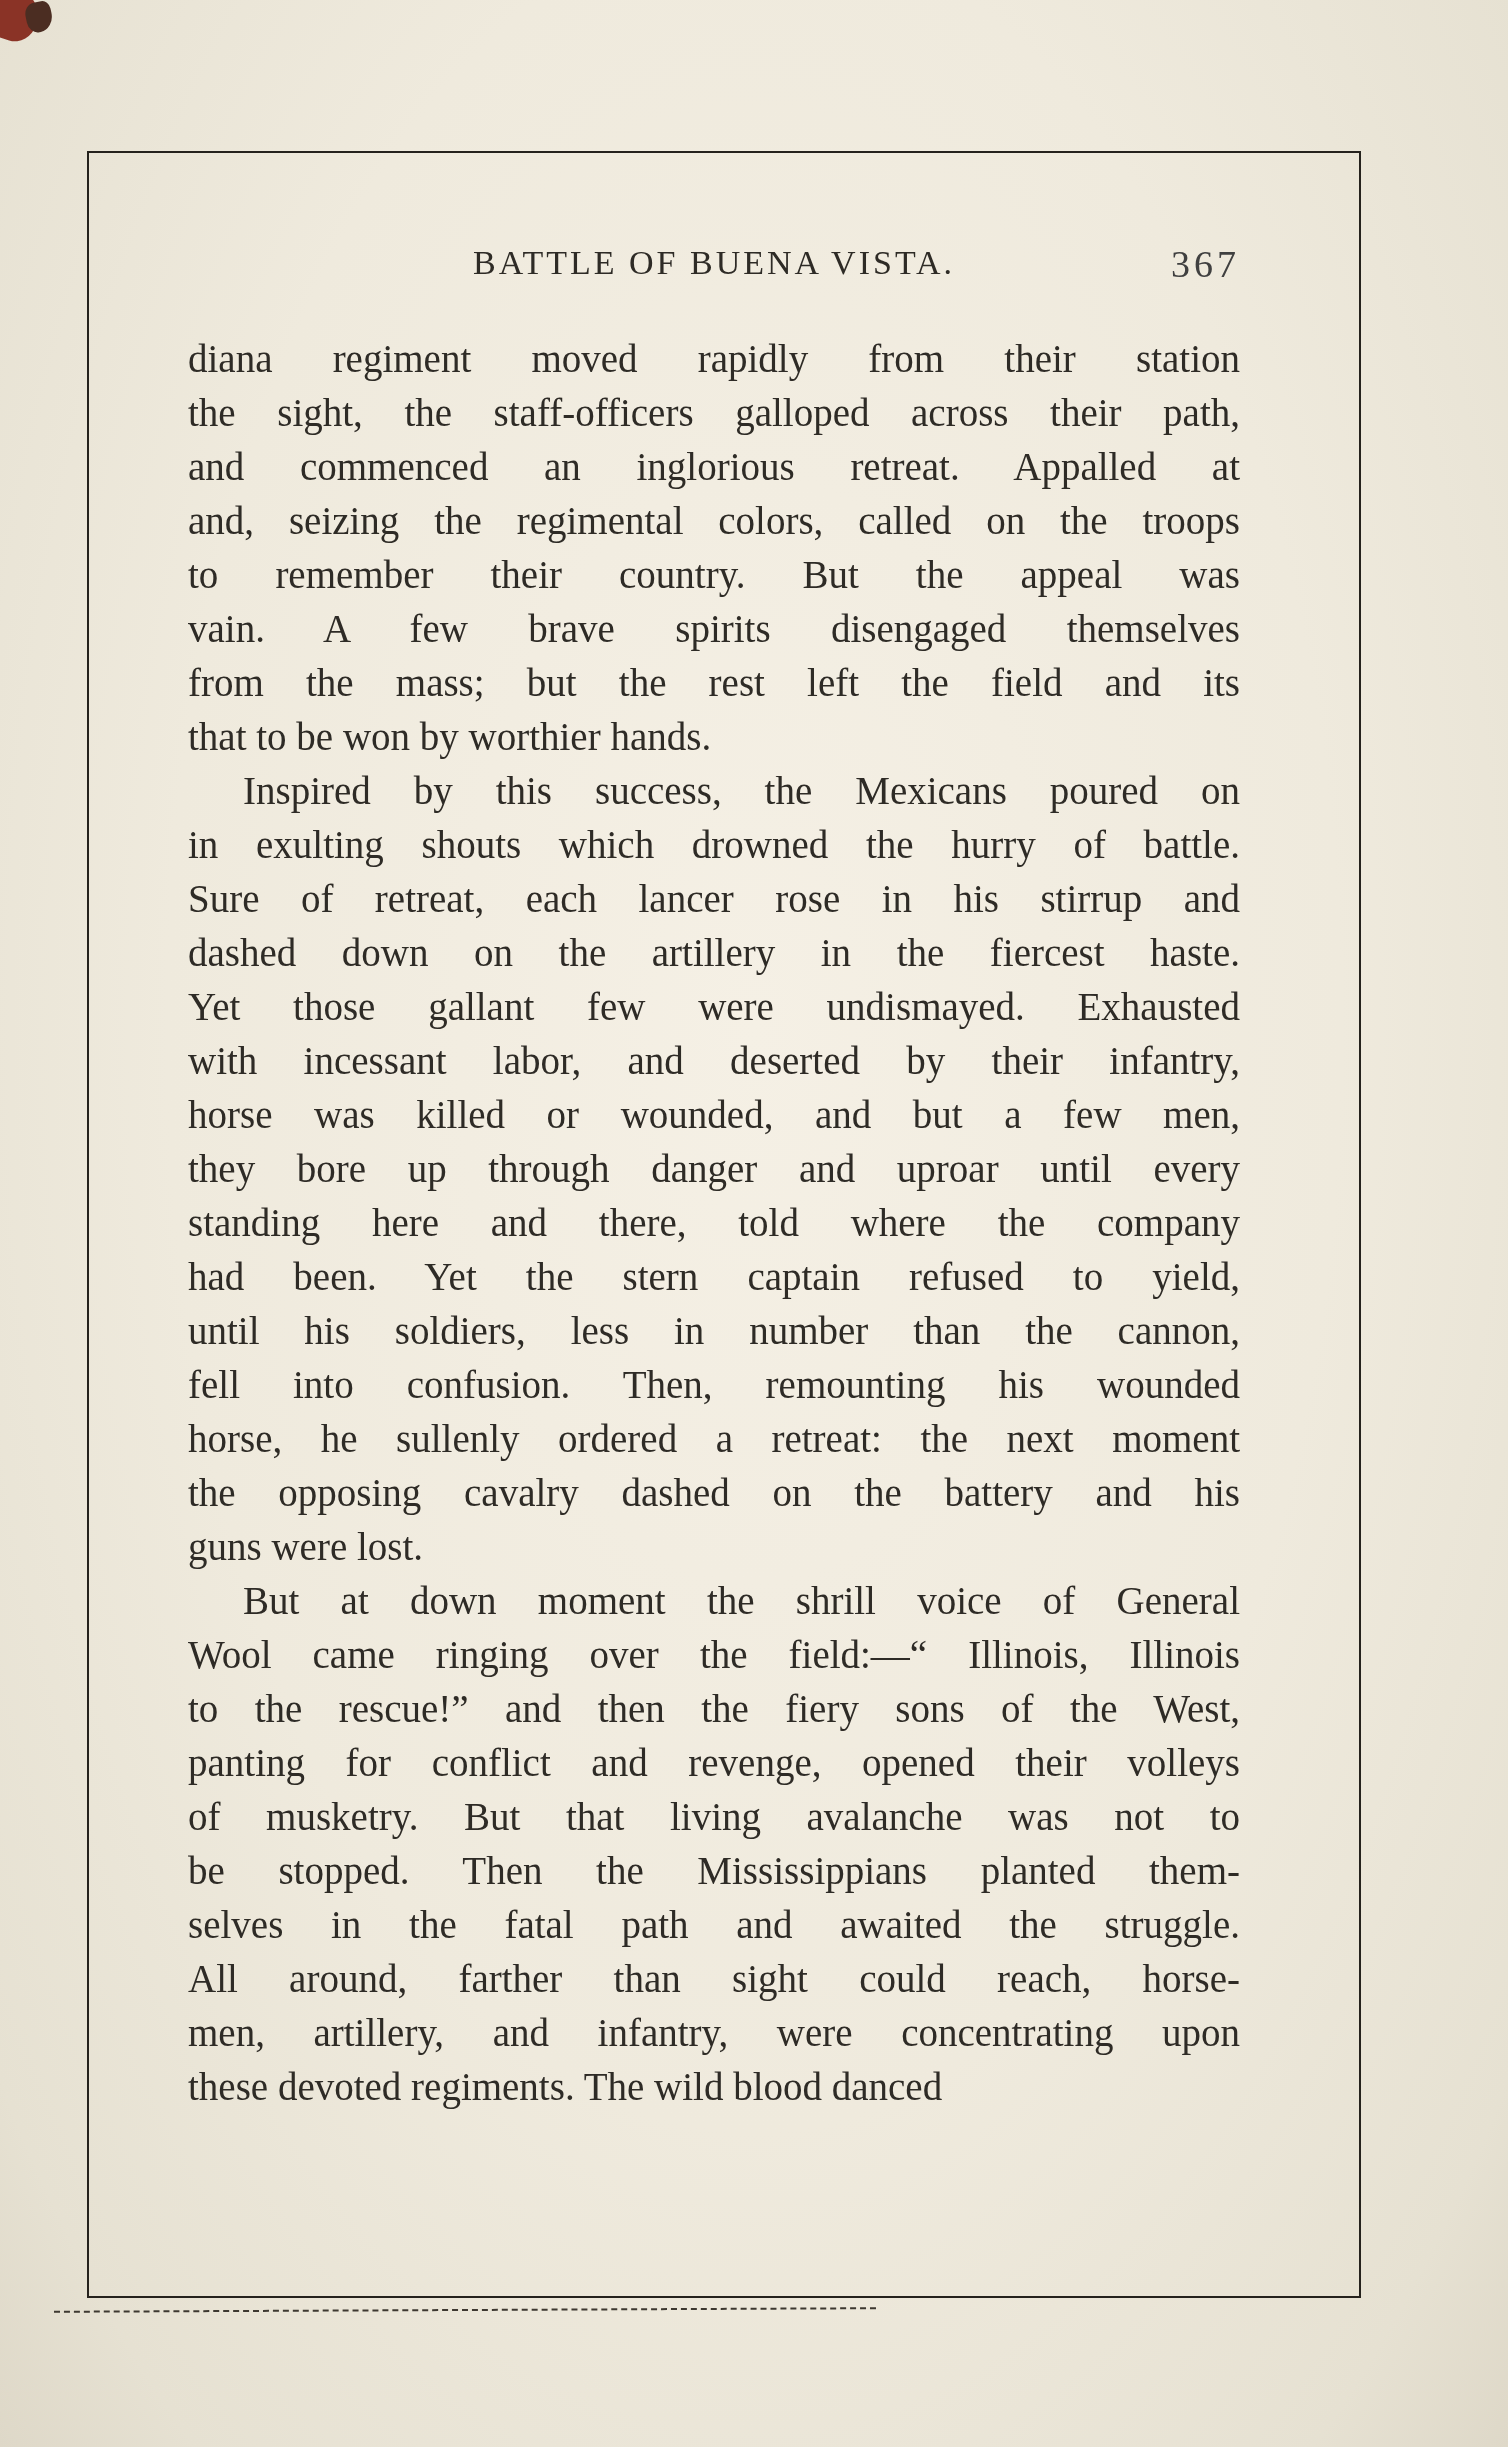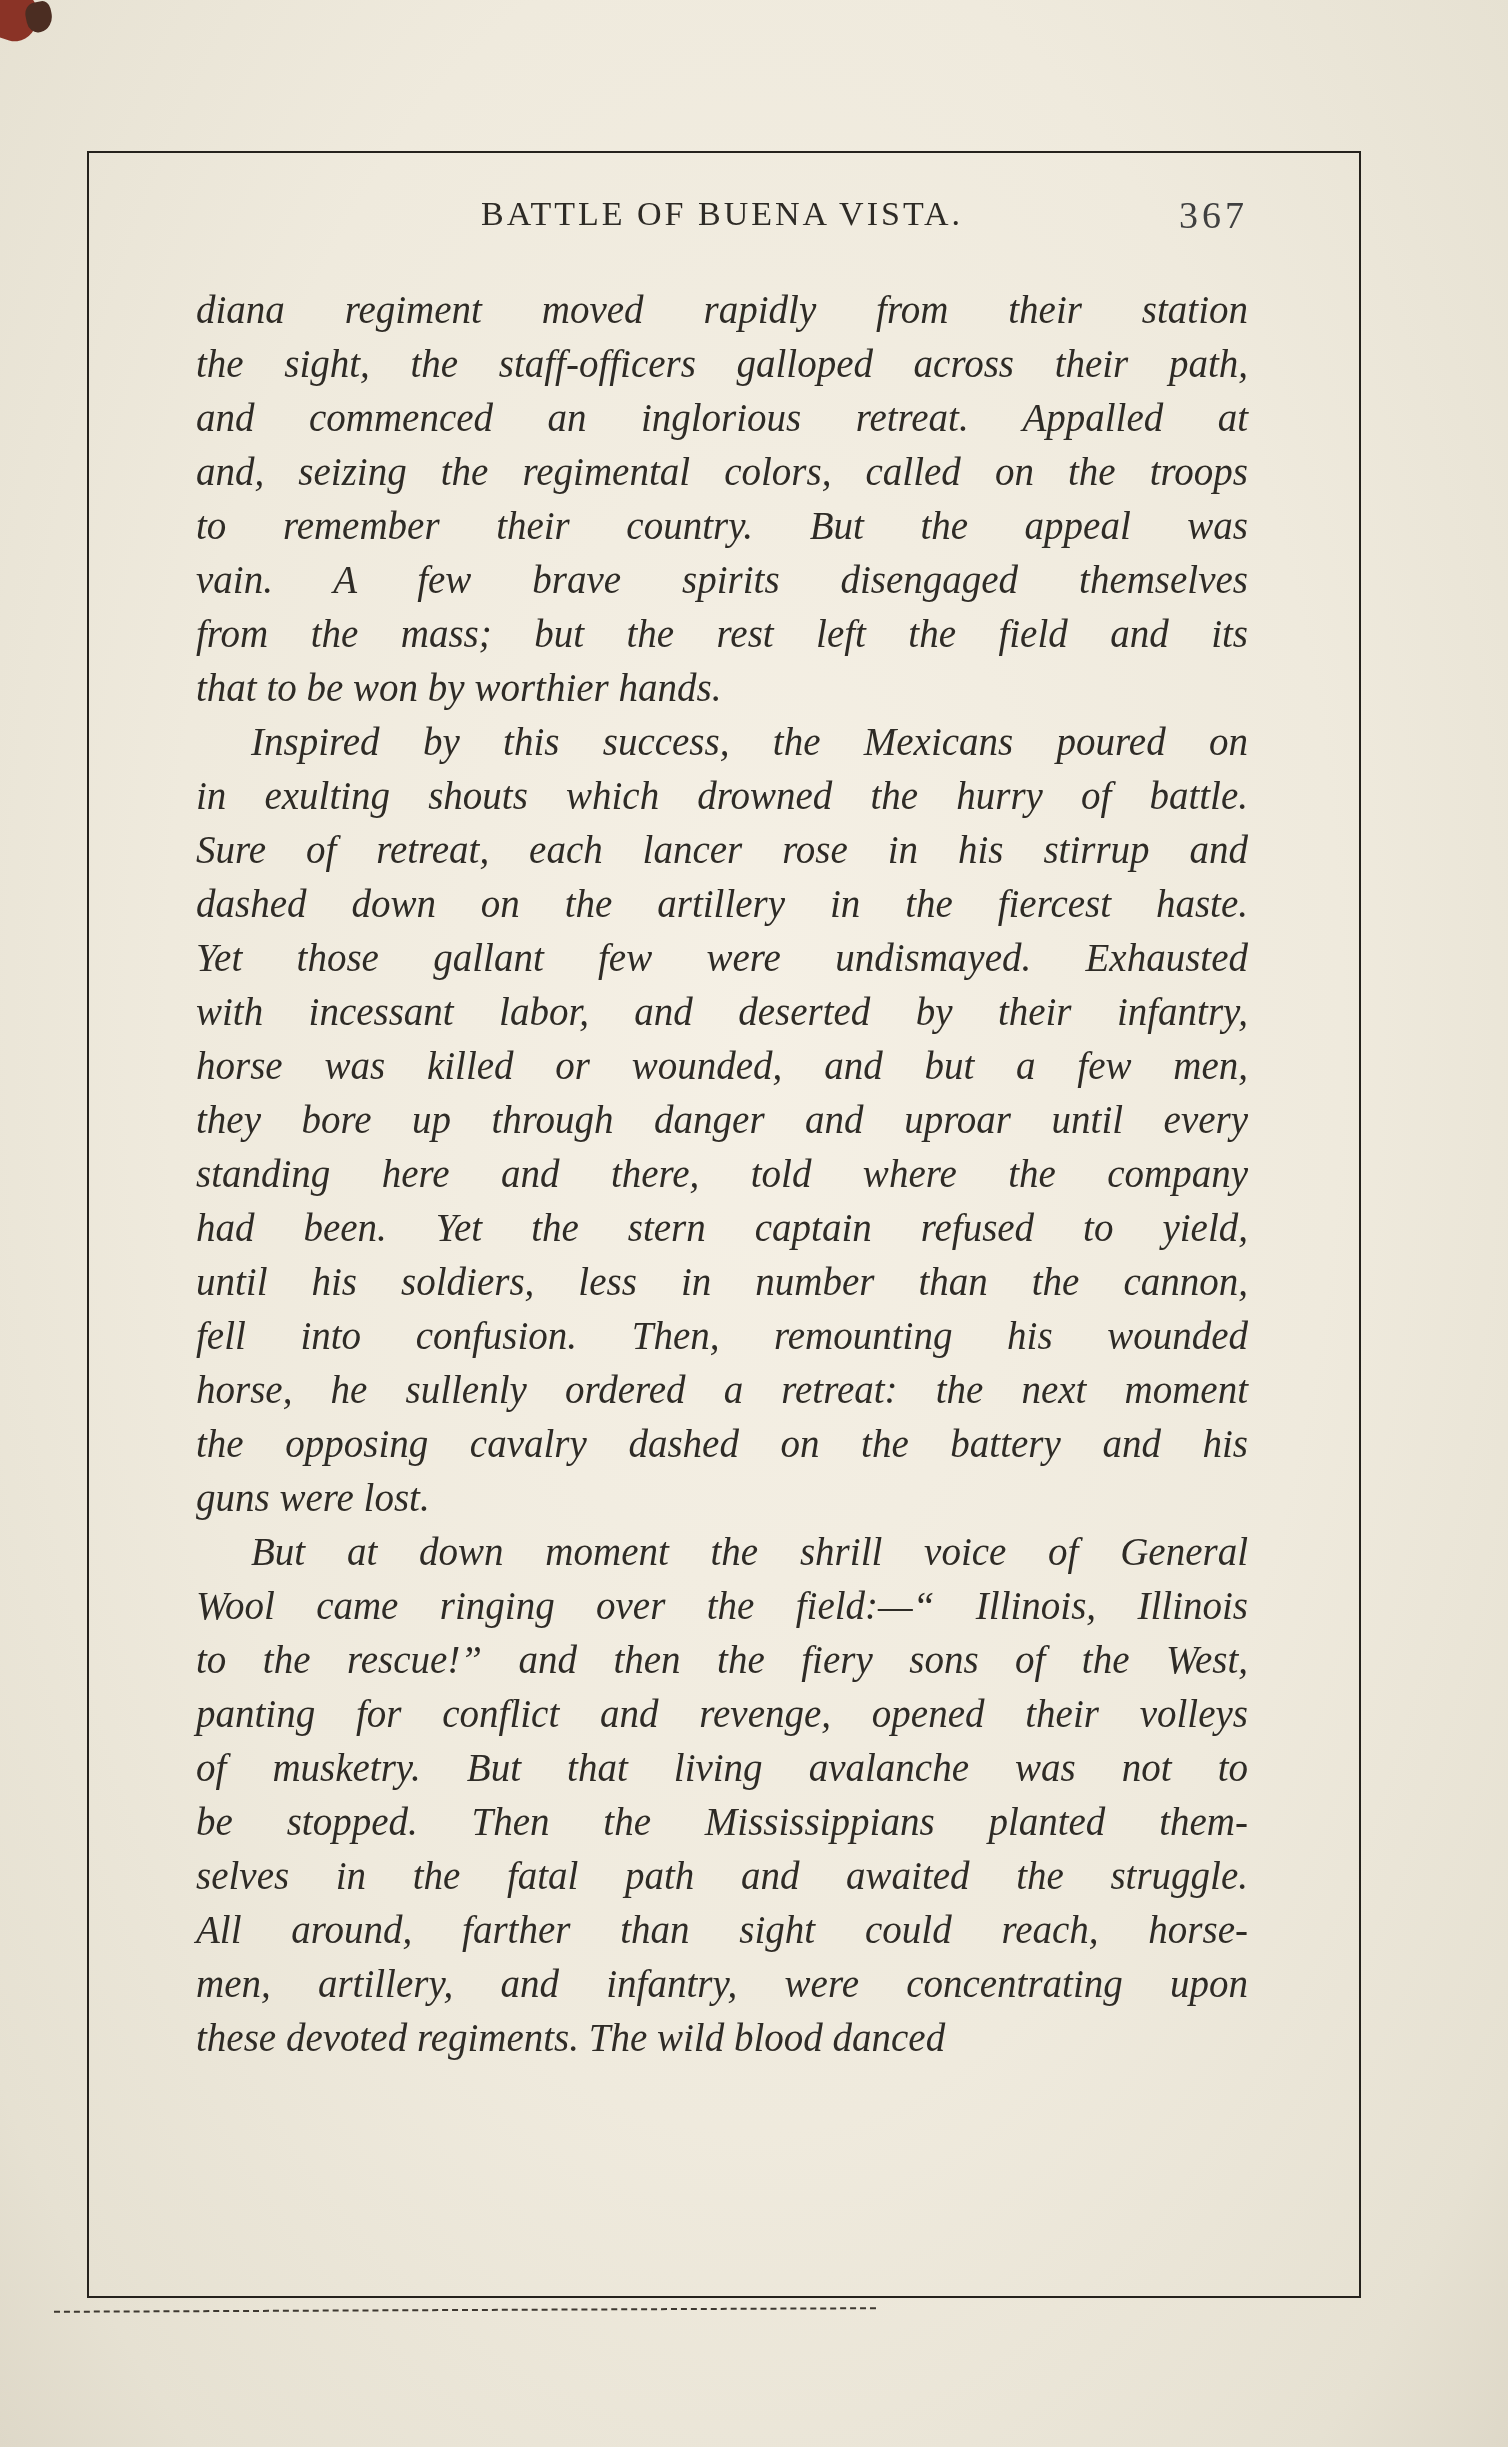--- a/index.html
+++ b/index.html
@@ -57,22 +57,21 @@
     transform: rotate(-0.25deg);
   }
 
   .content {
     position: absolute;
     left: 0;
     top: 0;
     width: 100%;
     height: 100%;
     box-sizing: border-box;
-    padding: 42px 119px 0 99px;
-    margin-left: 8px;
+    padding: 91px 119px 0 99px;
   }
 
   .page-header {
     position: relative;
     height: 42px;
     margin-bottom: 46px;
   }
   .page-title {
     position: absolute;
     left: 0;
@@ -87,21 +86,20 @@
     right: 0;
     top: -2px;
     font-size: 38px;
     letter-spacing: 4px;
     color: #404040;
   }
 
   .text-body {
     font-size: 39px;
     line-height: 54px;
-    font-style: italic;
   }
   .line {
     text-align: justify;
     text-align-last: justify;
     white-space: normal;
   }
   .line.final {
     text-align-last: left;
   }
   .line.indent {

